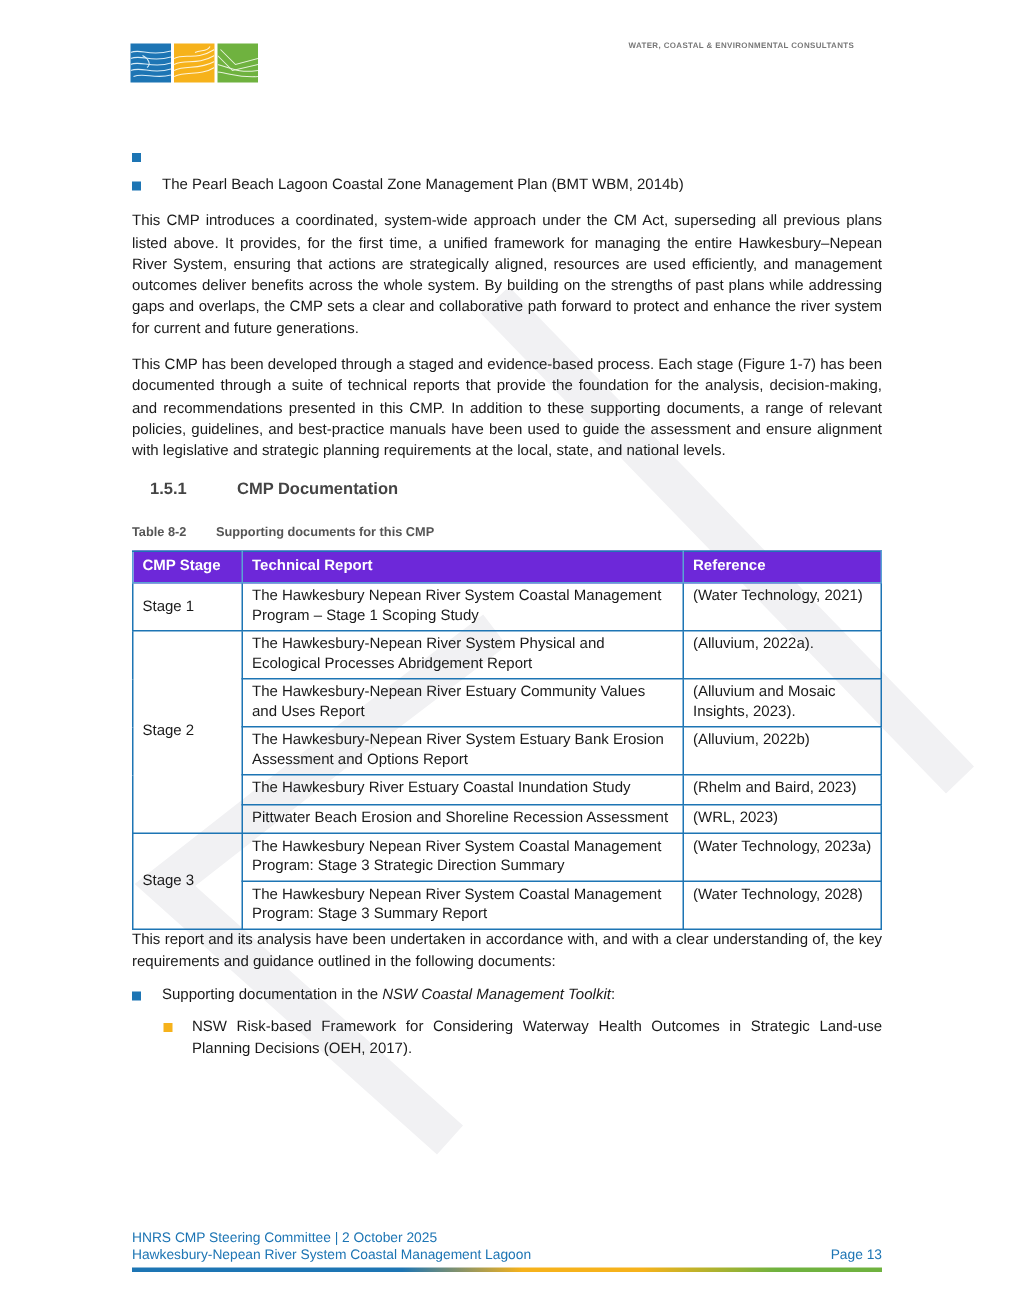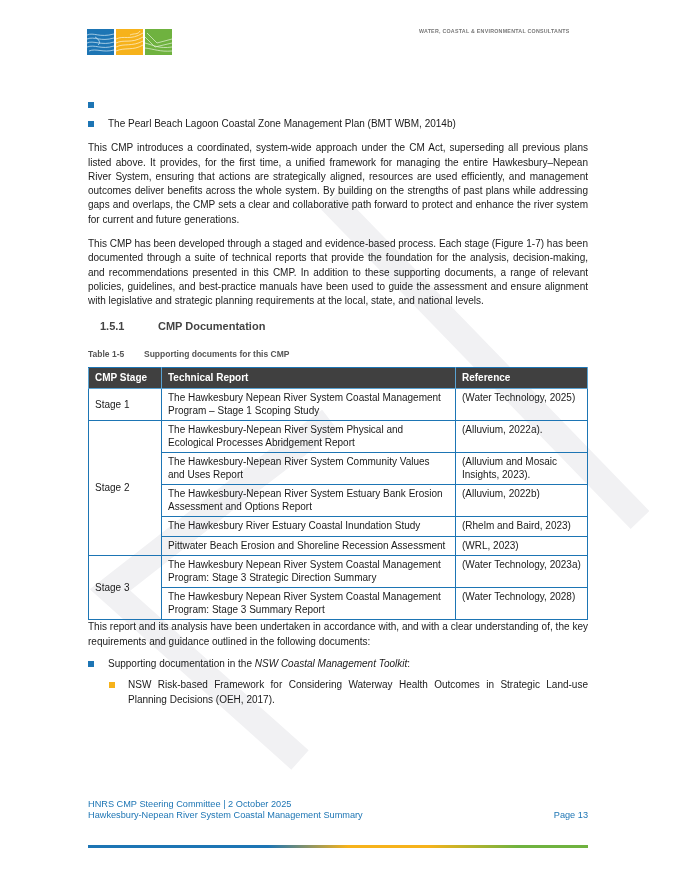--- a/index.html
+++ b/index.html
@@ -30,28 +30,28 @@
 
     .h2 { display: flex; font-size: 12.5px; color: #555; margin: 14px 0 8px 0; line-height: 15px; }
     .h2 .num { width: 58px; }
     .h3 { display: flex; font-size: 11px; color: #444; font-weight: bold; margin: 8px 0 8px 12px; line-height: 14px; }
     .h3 .num { width: 58px; }
 
     .caption { display: flex; font-size: 8.5px; font-weight: bold; color: #555; margin: 14px 0 6px 0; }
     .caption .num { width: 56px; }
 
     table.docs { width: 500px; border-collapse: collapse; font-size: 10px; line-height: 12.5px; }
-    table.docs th { background: #404040; color: #fff; text-align: left; font-weight: bold; padding: 4px 6px; border: 1px solid #5aa3d3; border-top: 1px solid #1d75b4; }
+    table.docs th { background: #6d28d9; color: #fff; text-align: left; font-weight: bold; padding: 4px 6px; border: 1px solid #5aa3d3; border-top: 1px solid #1d75b4; }
     table.docs td { border: 1px solid #1d75b4; padding: 3px 6px 3px 6px; vertical-align: top; }
     table.docs td.stage { vertical-align: middle; }
     .col1 { width: 73px; }
     .col3 { width: 132px; }
     em { font-style: italic; }
 
-    .footer { position: absolute; left: 88px; top: 799px; width: 500px; font-size: 9.2px; color: #1d75b4; line-height: 11px; }
+    .footer { position: absolute; left: 88px; top: 820px; width: 500px; font-size: 9.2px; color: #1d75b4; line-height: 11px; }
     .footer .row { display: flex; justify-content: space-between; }
     .footer-bar { position: absolute; left: 88px; top: 845px; width: 500px; height: 3px;
       background: linear-gradient(to right, #1d75b4 0%, #1d75b4 36%, #f6b21b 52%, #f6b21b 68%, #6fb23f 86%, #6fb23f 100%); }
   </style>
 </head>
 <body>
 
 <svg class="watermark" viewBox="0 0 675 873" width="675" height="873">
   <g fill="none" stroke="#f1f1f3" stroke-width="26" stroke-linejoin="miter">
     <path d="M330 200 L640 520"></path>
@@ -112,45 +112,45 @@
   <p class="body">This CMP introduces a coordinated, system-wide approach under the CM Act, superseding all previous plans listed above. It provides, for the first time, a unified framework for managing the entire Hawkesbury–Nepean River System, ensuring that actions are strategically aligned, resources are used efficiently, and management outcomes deliver benefits across the whole system. By building on the strengths of past plans while addressing gaps and overlaps, the CMP sets a clear and collaborative path forward to protect and enhance the river system for current and future generations.</p>
 
   <p class="body">This CMP has been developed through a staged and evidence-based process. Each stage (Figure 1-7) has been documented through a suite of technical reports that provide the foundation for the analysis, decision-making, and recommendations presented in this CMP. In addition to these supporting documents, a range of relevant policies, guidelines, and best-practice manuals have been used to guide the assessment and ensure alignment with legislative and strategic planning requirements at the local, state, and national levels.</p>
 
   <div class="h3">
     <span class="num">1.5.1</span>
     <span>CMP Documentation</span>
   </div>
 
   <div class="caption">
-    <span class="num">Table 1-5</span>
+    <span class="num">Table 8-2</span>
     <span>Supporting documents for this CMP</span>
   </div>
 
   <table class="docs">
     <thead>
       <tr>
         <th class="col1">CMP Stage</th>
         <th>Technical Report</th>
         <th class="col3">Reference</th>
       </tr>
     </thead>
     <tbody>
       <tr>
         <td class="stage">Stage 1</td>
         <td>The Hawkesbury Nepean River System Coastal Management Program – Stage 1 Scoping Study</td>
-        <td>(Water Technology, 2025)</td>
+        <td>(Water Technology, 2021)</td>
       </tr>
       <tr>
         <td class="stage" rowspan="5">Stage 2</td>
         <td>The Hawkesbury-Nepean River System Physical and Ecological Processes Abridgement Report</td>
         <td>(Alluvium, 2022a).</td>
       </tr>
       <tr>
-        <td>The Hawkesbury-Nepean River System Community Values and Uses Report</td>
+        <td>The Hawkesbury-Nepean River Estuary Community Values and Uses Report</td>
         <td>(Alluvium and Mosaic Insights, 2023).</td>
       </tr>
       <tr>
         <td>The Hawkesbury-Nepean River System Estuary Bank Erosion Assessment and Options Report</td>
         <td>(Alluvium, 2022b)</td>
       </tr>
       <tr>
         <td>The Hawkesbury River Estuary Coastal Inundation Study</td>
         <td>(Rhelm and Baird, 2023)</td>
       </tr>
@@ -178,17 +178,17 @@
   </div>
   <div class="bullet sub">
     <span class="sq"></span>
     <span class="txt" style="text-align:justify">NSW Risk-based Framework for Considering Waterway Health Outcomes in Strategic Land-use Planning Decisions (OEH, 2017).</span>
   </div>
 </div>
 
 <div class="footer">
   <div>HNRS CMP Steering Committee | 2 October 2025</div>
   <div class="row">
-    <span>Hawkesbury-Nepean River System Coastal Management Summary</span>
+    <span>Hawkesbury-Nepean River System Coastal Management Lagoon</span>
     <span>Page 13</span>
   </div>
 </div>
 <div class="footer-bar"></div>
 
 </body></html>

